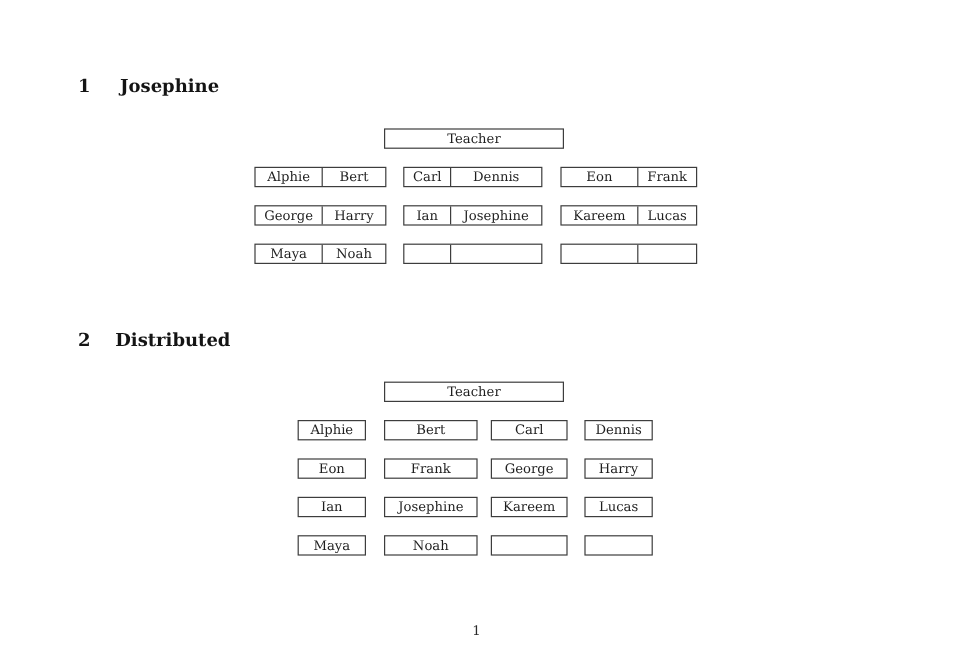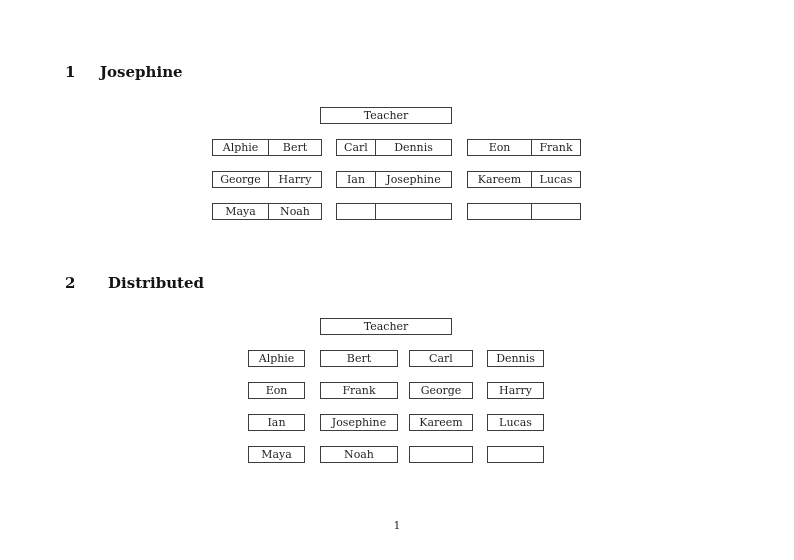--- a/index.html
+++ b/index.html
@@ -20,36 +20,36 @@
     position: absolute;
     font-weight: bold;
     font-size: 15px;
     line-height: 18px;
     color: #141414;
     white-space: nowrap;
   }
   #h1-num   { left: 65px;  top: 63px;  }
   #h1-title { left: 100px; top: 63px;  }
   #h2-num   { left: 65px;  top: 274px; }
-  #h2-title { left: 108px; top: 274px; }
+  #h2-title { left: 96px; top: 274px; }
 
   .box {
     position: absolute;
     box-sizing: border-box;
     height: 17px;
     border: 1px solid #3d3d3d;
     background: #ffffff;
     display: flex;
     align-items: center;
     justify-content: center;
     font-size: 11px;
     line-height: 15px;
     white-space: nowrap;
   }
-  .teacher { width: 132px; left: 320px; }
+  .teacher { width: 150px; left: 320px; }
   #teacher-classical   { top: 107px; }
   #teacher-distributed { top: 318px; }
 
   .desk {
     position: absolute;
     box-sizing: border-box;
     height: 17px;
     border: 1px solid #3d3d3d;
     background: #ffffff;
     display: flex;

